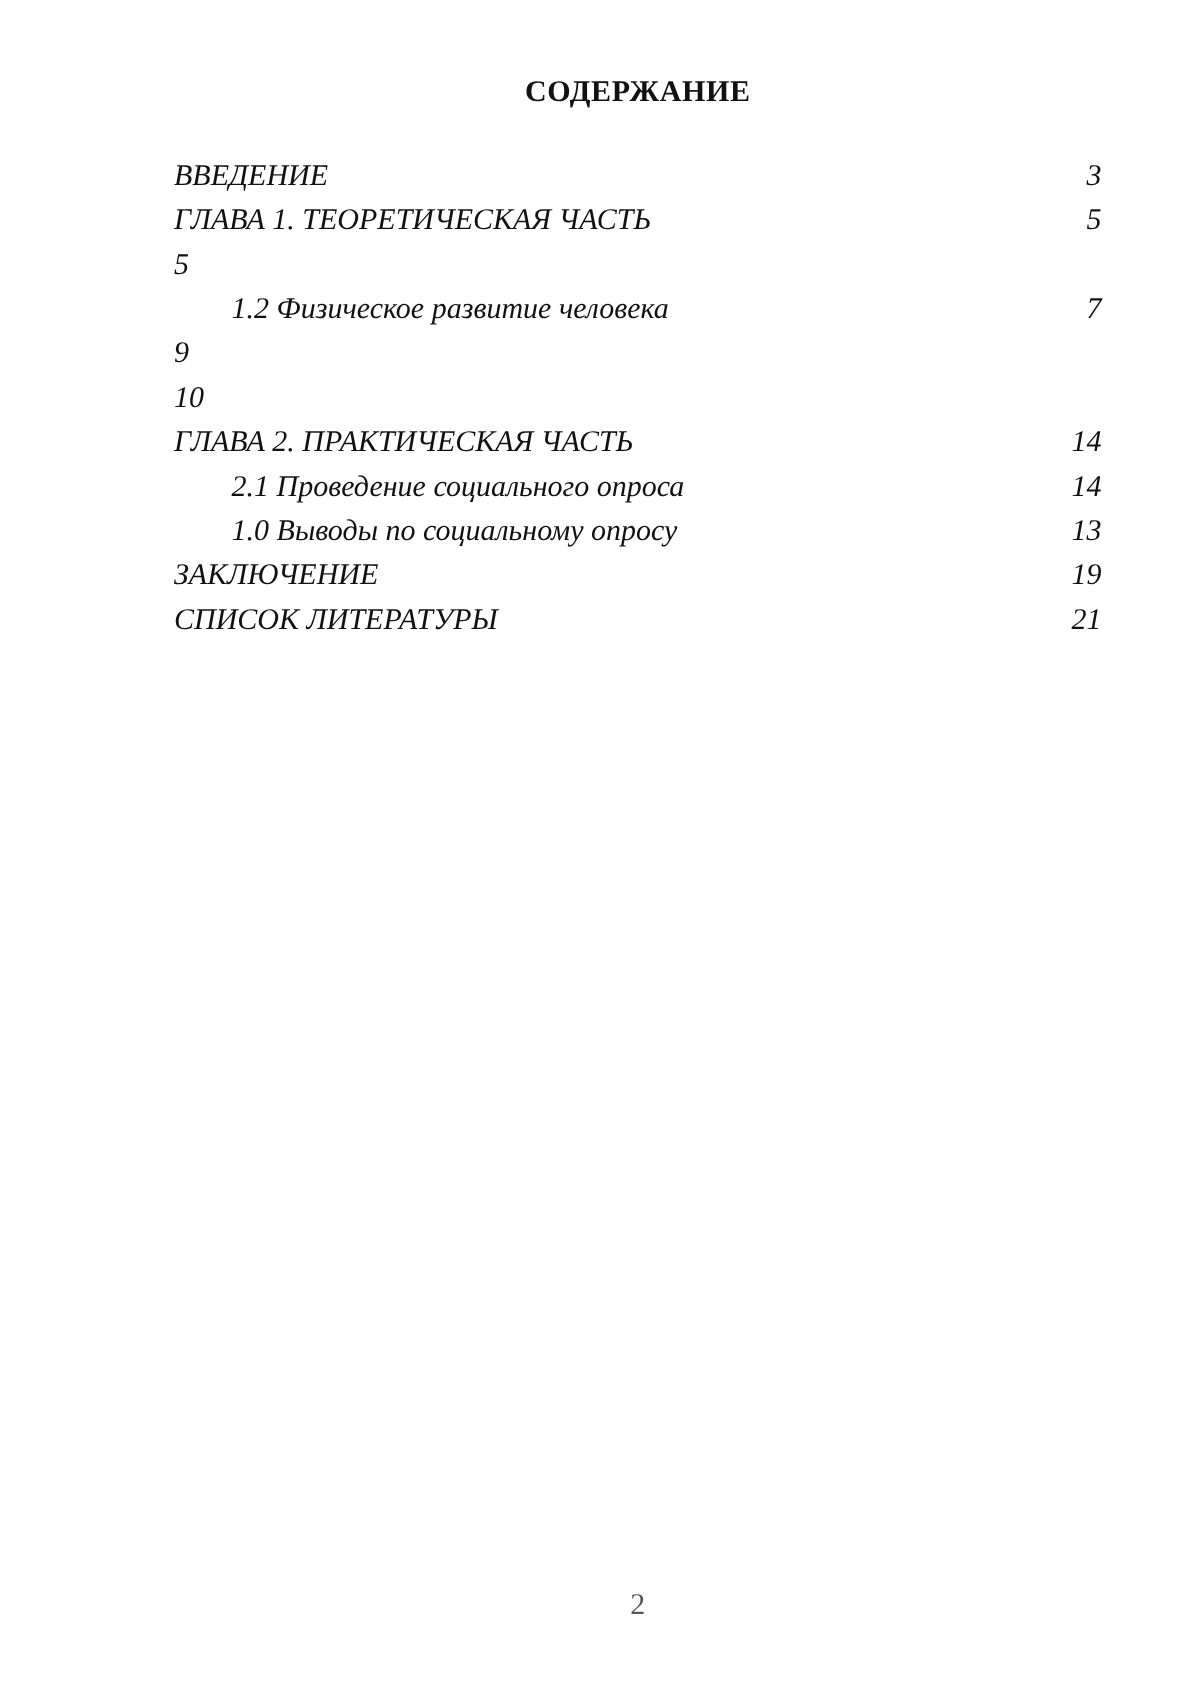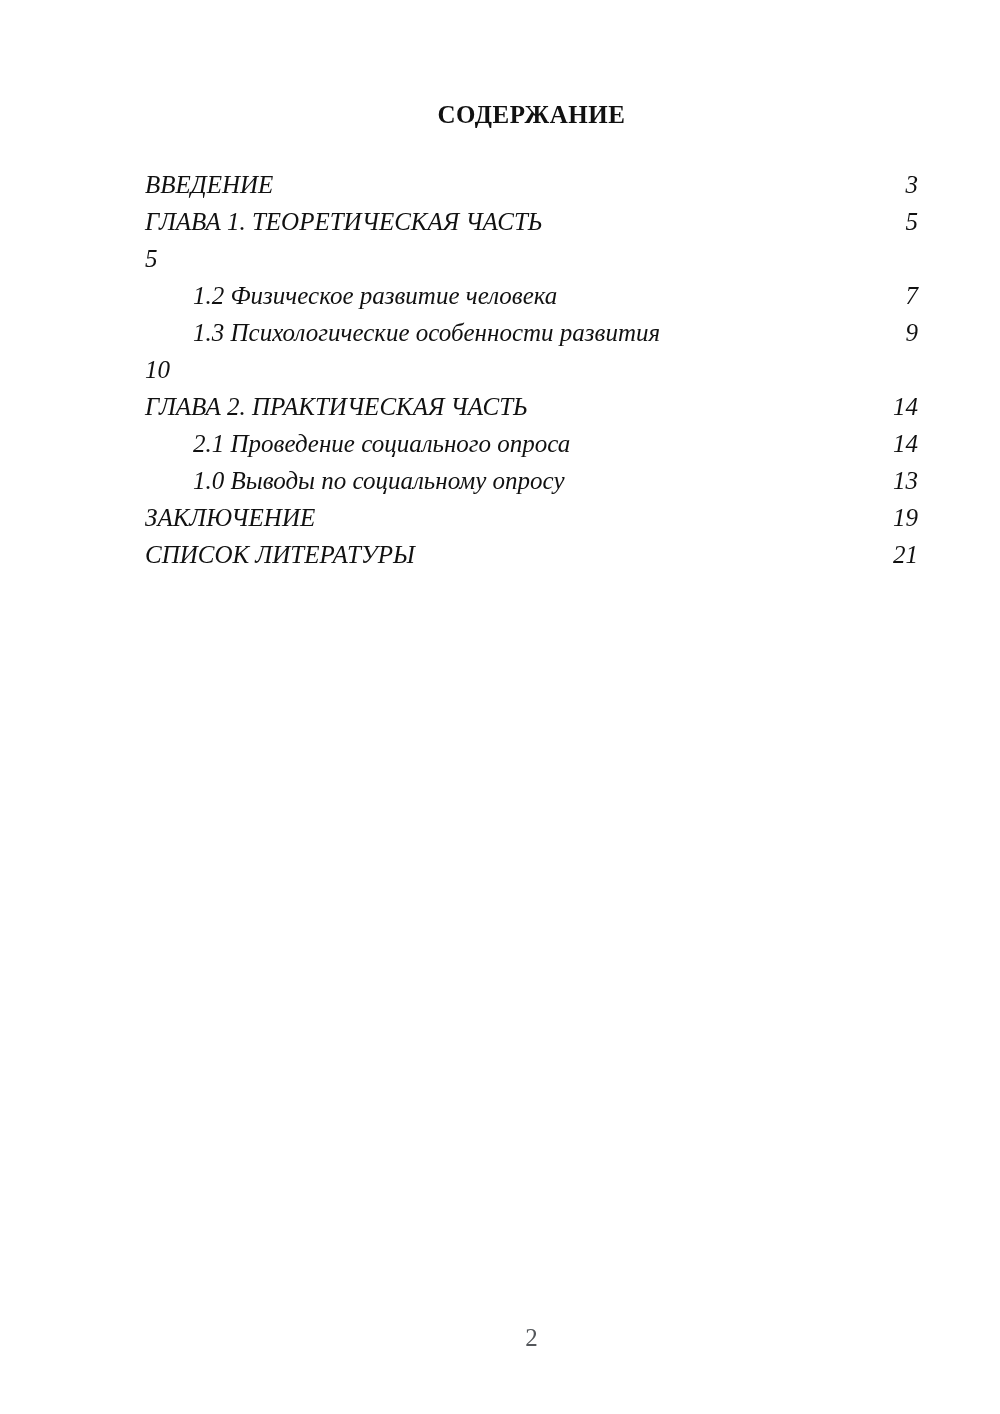--- a/index.html
+++ b/index.html
@@ -10,21 +10,21 @@
     width: 1000px;
     height: 1414px;
     background: #ffffff;
     position: relative;
     font-family: "Liberation Serif", "DejaVu Serif", serif;
     color: #111111;
     overflow: hidden;
   }
   .title {
     margin: 0 82px 0 145px;
-    padding-top: 96px;
+    padding-top: 58px;
     font-size: 25px;
     line-height: 37px;
     font-weight: bold;
     text-align: center;
     letter-spacing: 0.5px;
   }
   .toc {
     margin: 33px 82px 0 145px;
   }
   .toc-row {
@@ -76,21 +76,20 @@
   <div class="toc-row indent">
     <span class="toc-page">5</span>
   </div>
 
   <div class="toc-row indent">
     <span class="toc-label">1.2 Физическое развитие человека</span>
     <span class="toc-page">7</span>
   </div>
 
   <div class="toc-row indent">
-    <span class="toc-label">1.3 Психологические особенности развития</span>
     <span class="toc-page">9</span>
   </div>
 
   <div class="toc-row indent">
     <span class="toc-page">10</span>
   </div>
 
   <div class="toc-row">
     <span class="toc-label">ГЛАВА 2. ПРАКТИЧЕСКАЯ ЧАСТЬ</span>
     <span class="toc-page">14</span>

